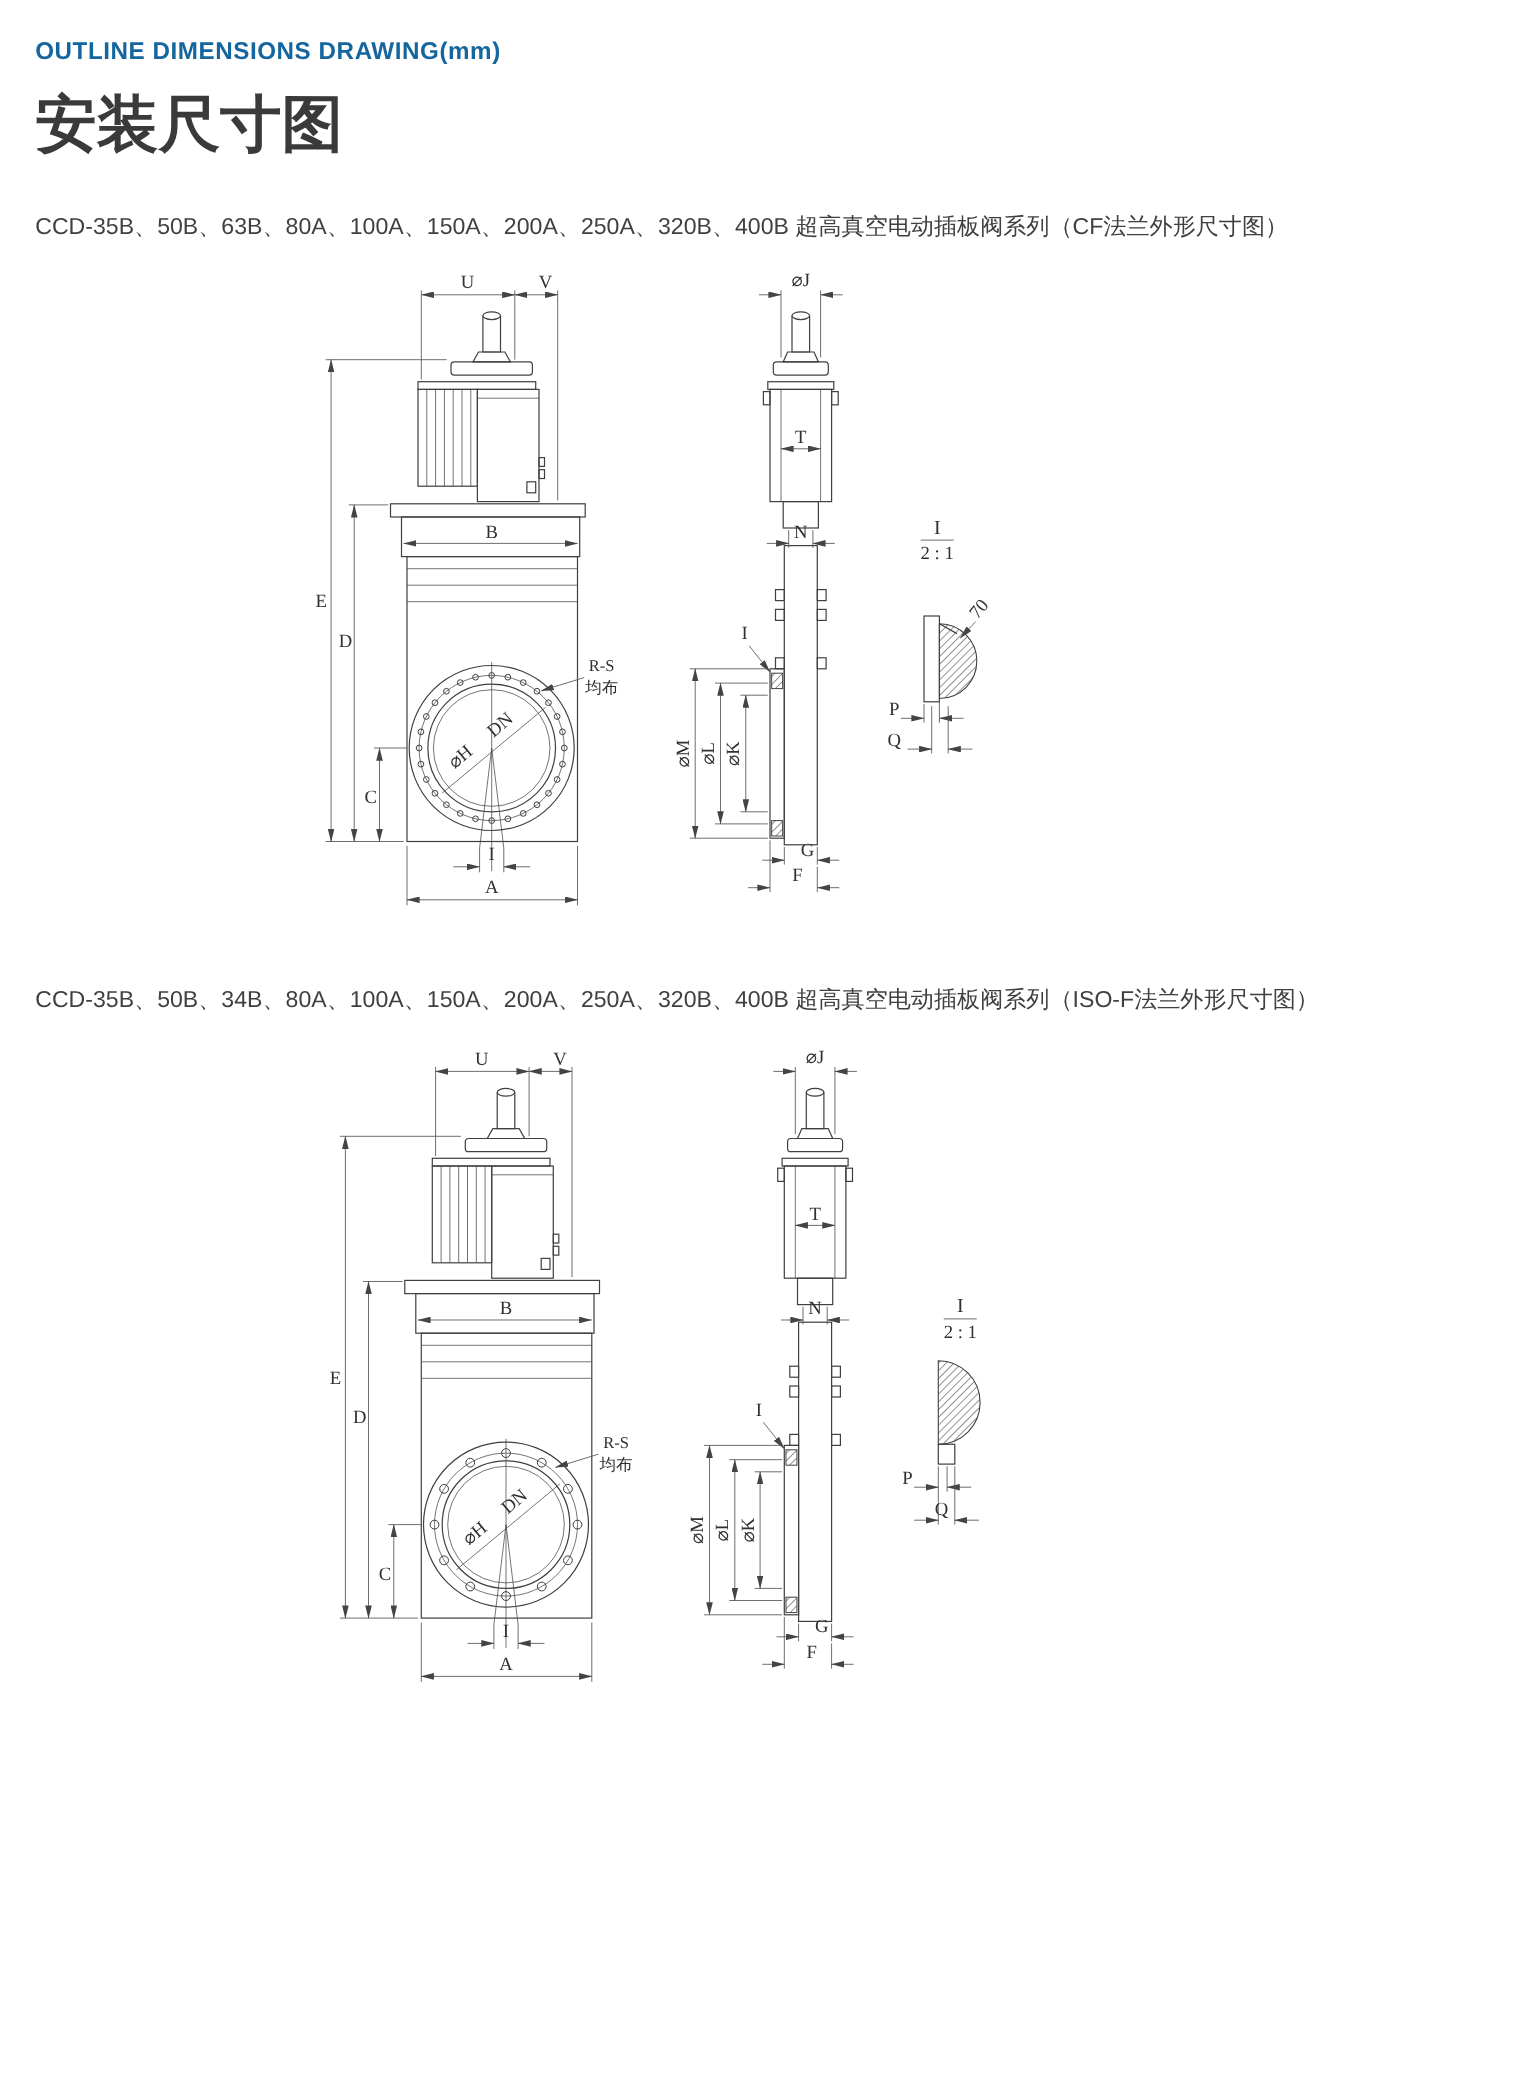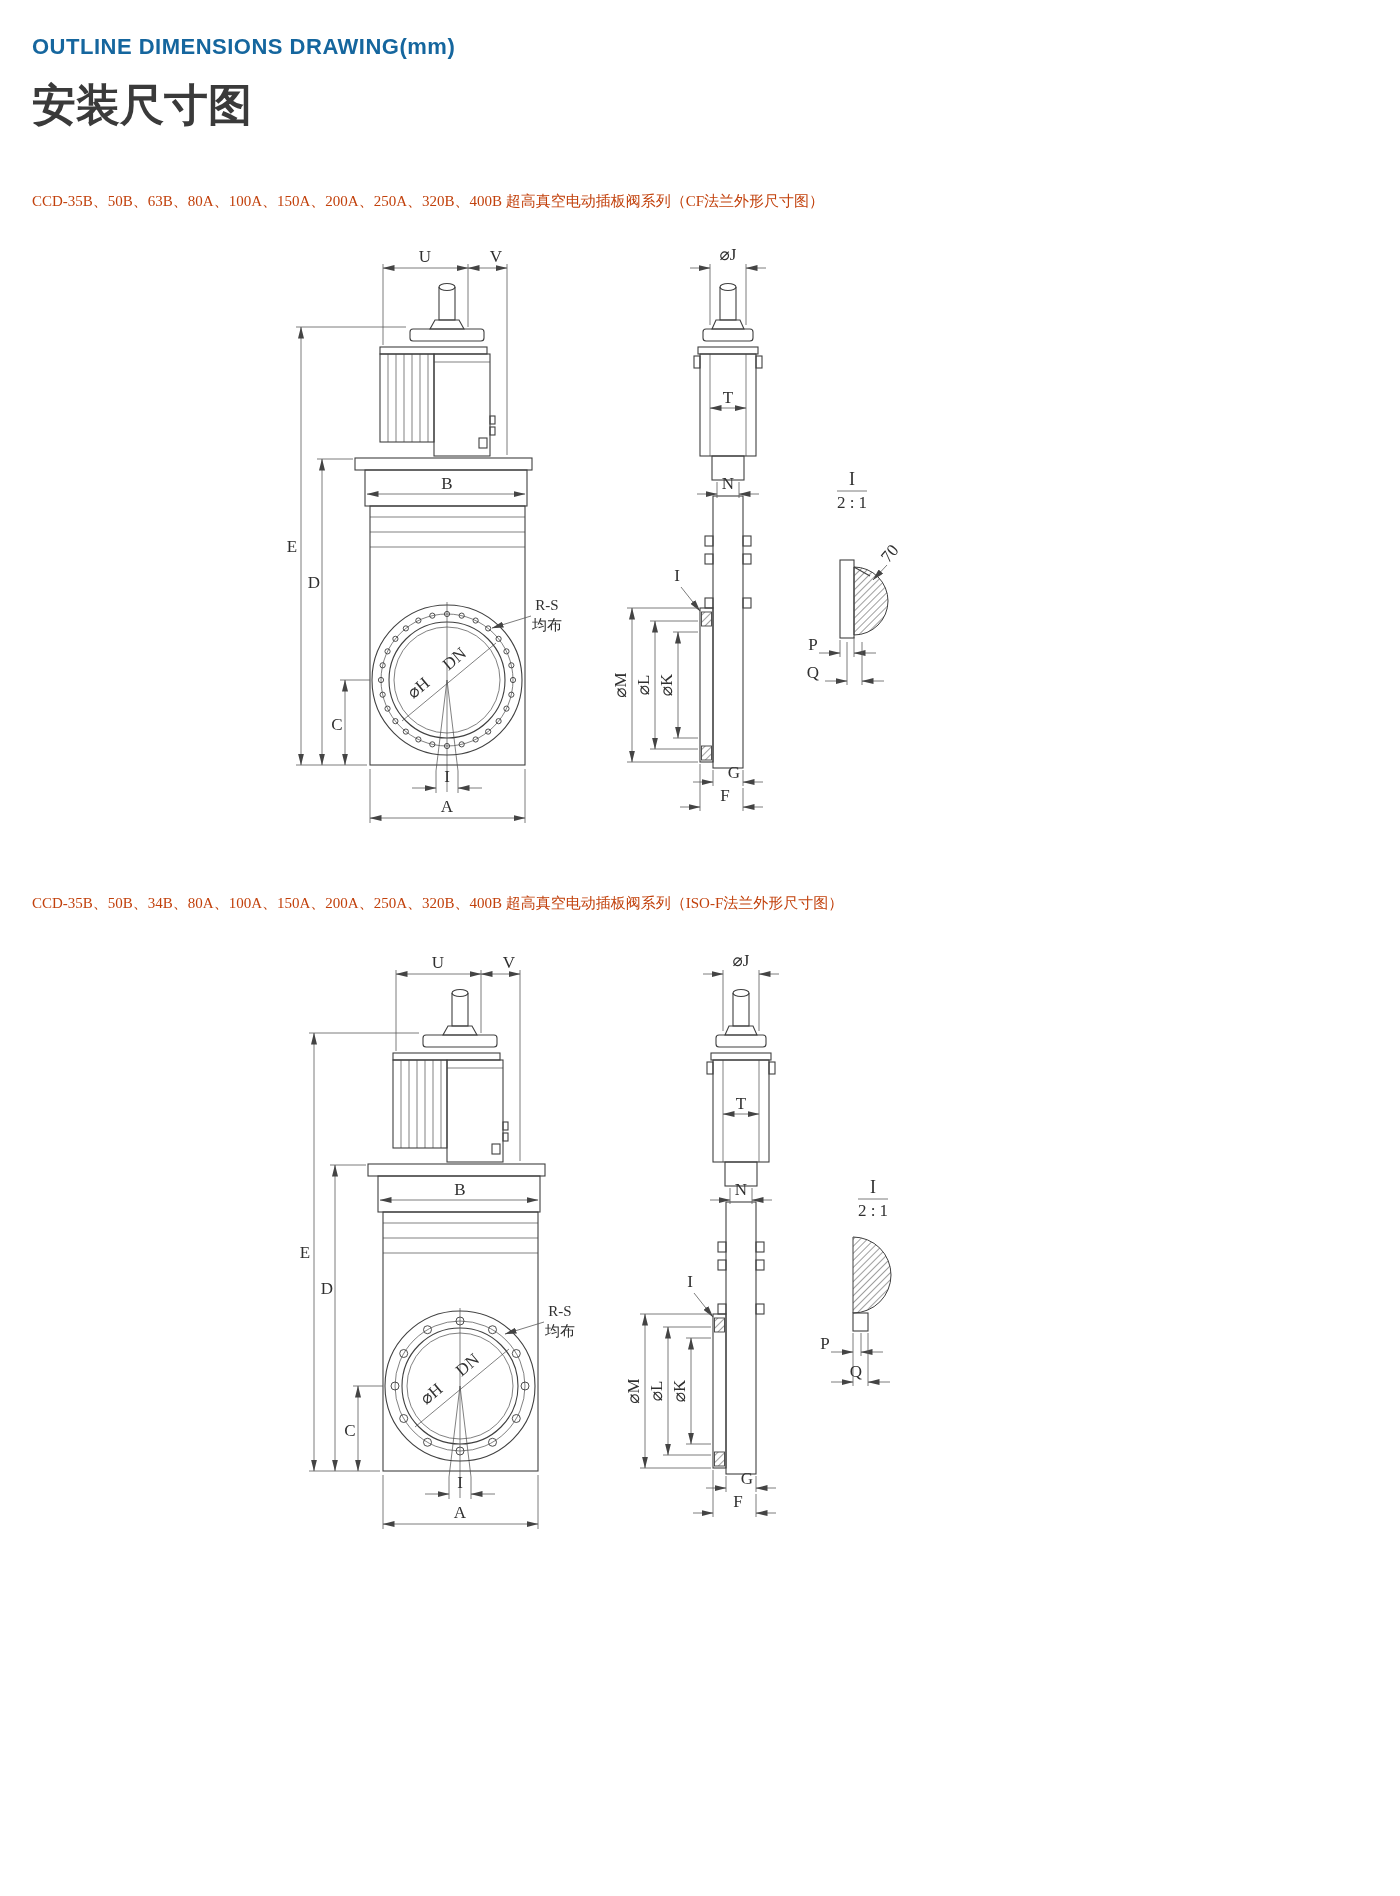--- a/index.html
+++ b/index.html
@@ -1,20 +1,20 @@
 <!DOCTYPE html>
 <html><head>
 <meta charset="utf-8">
 <style>
   html,body{margin:0;padding:0;}
   body{width:1400px;height:1896px;background:#ffffff;position:relative;overflow:hidden;
        font-family:"Liberation Sans","DejaVu Sans",sans-serif;}
   .page-title{position:absolute;left:32px;top:34px;margin:0;font-size:22px;font-weight:bold;color:#15669e;letter-spacing:0.5px;}
-  .page-subtitle{position:absolute;left:32px;top:76px;margin:0;font-size:44px;font-weight:bold;color:#3a3a3a;}
-  .caption{position:absolute;left:32px;margin:0;font-size:15px;color:#c2410c;white-space:nowrap;font-family:Liberation Serif, serif;}
+  .page-subtitle{position:absolute;left:32px;top:76px;margin:0;font-size:56px;font-weight:bold;color:#3a3a3a;}
+  .caption{position:absolute;left:32px;margin:0;font-size:21px;color:#404040;white-space:nowrap;}
   .c1{top:192px;}
   .c2{top:894px;}
   svg.drawing{position:absolute;}
   .d1{left:270px;top:240px;}
   .d2{left:283px;top:946px;}
   svg text{font-family:"Liberation Serif","DejaVu Serif",serif;font-size:17px;fill:#303030;}
   svg text.sm{font-size:15px;}
   svg text.lg{font-size:18px;}
   .o{fill:none;stroke:#404040;stroke-width:1.1;}
   .t{fill:none;stroke:#4a4a4a;stroke-width:0.7;}

